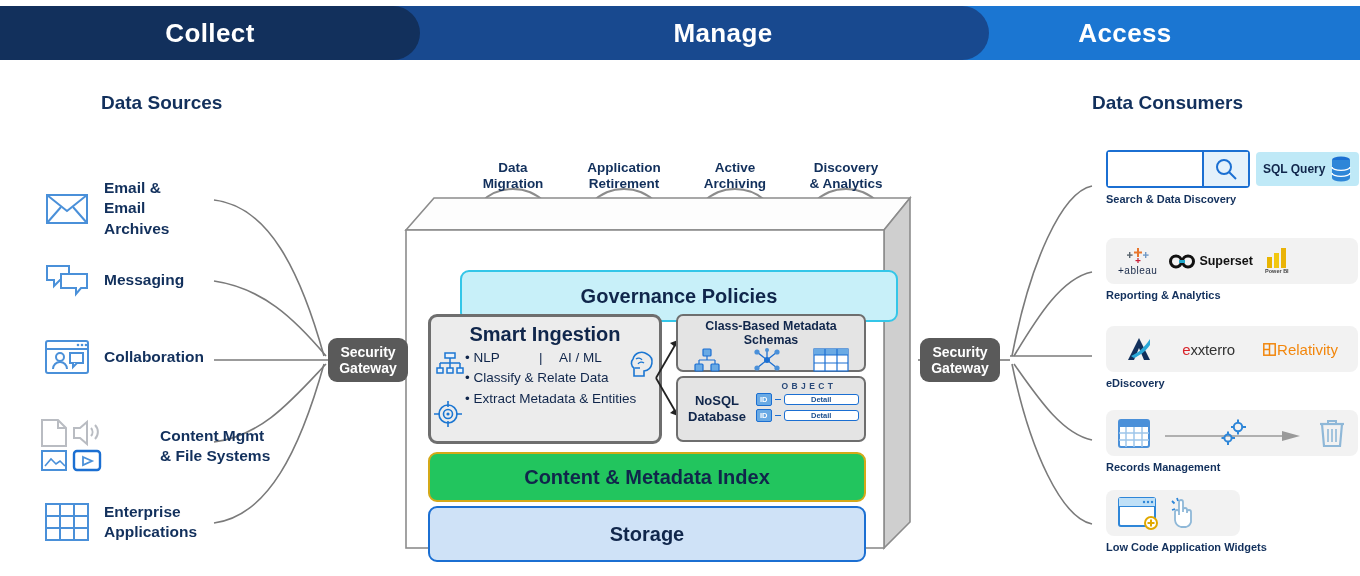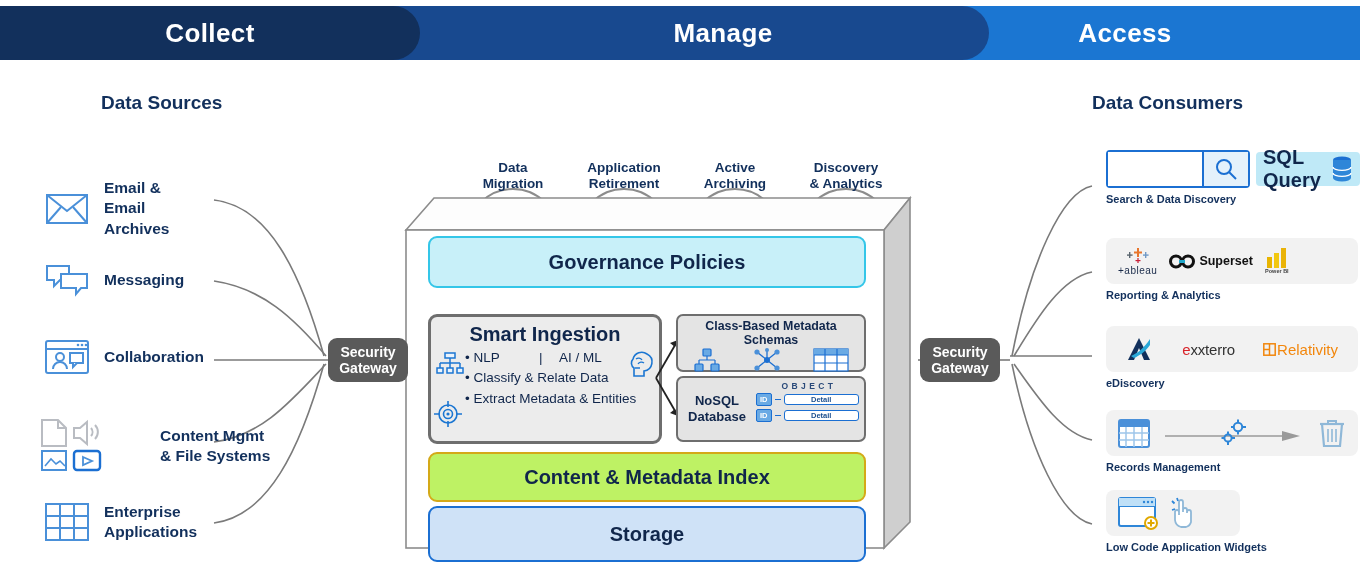--- a/index.html
+++ b/index.html
@@ -36,22 +36,22 @@
              font-weight:bold;font-size:13.5px;line-height:1.2;color:#12305c;}
   .arch .ai{position:absolute;bottom:-2px;left:0;width:100%;text-align:center;}
 
   
   #box-3d{position:absolute;left:406px;top:196px;width:530px;height:356px;}
   .panel{position:absolute;left:22px;border-radius:9px;display:flex;
          align-items:center;justify-content:center;flex-direction:column;}
   .panel .t{font-weight:bold;font-size:20px;color:#10264b;}
   .panel .s{font-size:12.5px;color:#10264b;margin-top:1px;}
 
-  #p-gov{top:40px;width:434px;height:48px;background:#c8f0f9;border:2.5px solid #34c6e8;}
-  #p-index{top:256px;width:434px;height:46px;background:#bef264;border:2.5px solid #d4a918;}
+  #p-gov{top:74px;width:434px;height:48px;background:#c8f0f9;border:2.5px solid #34c6e8;margin-left:32px;}
+  #p-index{top:256px;width:434px;height:46px;background:#22c55e;border:2.5px solid #d4a918;}
   #p-storage{top:310px;width:434px;height:52px;background:#cfe2f7;border:2.5px solid #1b6fd2;}
 
   #p-smart{position:absolute;left:22px;top:118px;width:228px;height:124px;
            background:#ececec;border:3px solid #6e6e6e;border-radius:9px;}
   #p-smart .t{text-align:center;font-weight:bold;font-size:20px;margin-top:6px;}
   .bullets{margin-top:2px;padding-left:34px;font-size:13.5px;line-height:1.5;color:#10264b;}
 
   #p-class{position:absolute;left:270px;top:118px;width:186px;height:54px;
            background:#e4e4e4;border:2.5px solid #6e6e6e;border-radius:7px;}
   #p-class .t{font-weight:bold;font-size:12.4px;text-align:center;margin-top:3px;}
@@ -393,21 +393,21 @@
     <div style="display:flex;align-items:stretch;border:2px solid #1b6fd2;border-radius:4px;height:34px;">
       <div style="width:94px;background:#fff;"></div>
       <div style="width:44px;background:#e4f1fb;border-left:2px solid #1b6fd2;display:flex;align-items:center;justify-content:center;">
         <svg width="22" height="22" viewBox="0 0 22 22">
             <circle cx="9" cy="9" r="7" fill="none" stroke="#1b6fd2" stroke-width="2"></circle>
             <path d="M14,14 l7,7" stroke="#1b6fd2" stroke-width="2"></path>
           </svg>
       </div>
     </div>
     <div style="background:#bfe9f7;border-radius:4px;height:34px;display:flex;align-items:center;gap:5px;padding:0 7px;">
-      <span style="font-weight:bold;font-size:20px;color:#10264b;">SQL Query</span>
+      <span style="font-weight:bold;font-size:12px;color:#10264b;">SQL Query</span>
       <span>
         <svg width="22" height="26" viewBox="0 0 22 26">
             <ellipse cx="11" cy="4" rx="9" ry="3.4" fill="#1b6fd2"></ellipse>
             <path d="M2,4 v18 a9,3.4 0 0 0 18,0 v-18" fill="#2e86d8"></path>
             <path d="M2,11 a9,3.4 0 0 0 18,0 M2,17 a9,3.4 0 0 0 18,0" fill="none" stroke="#fff" stroke-width="1.4"></path>
           </svg>
       </span>
     </div>
   </div>
   <div class="cl">Search &amp; Data Discovery</div>

